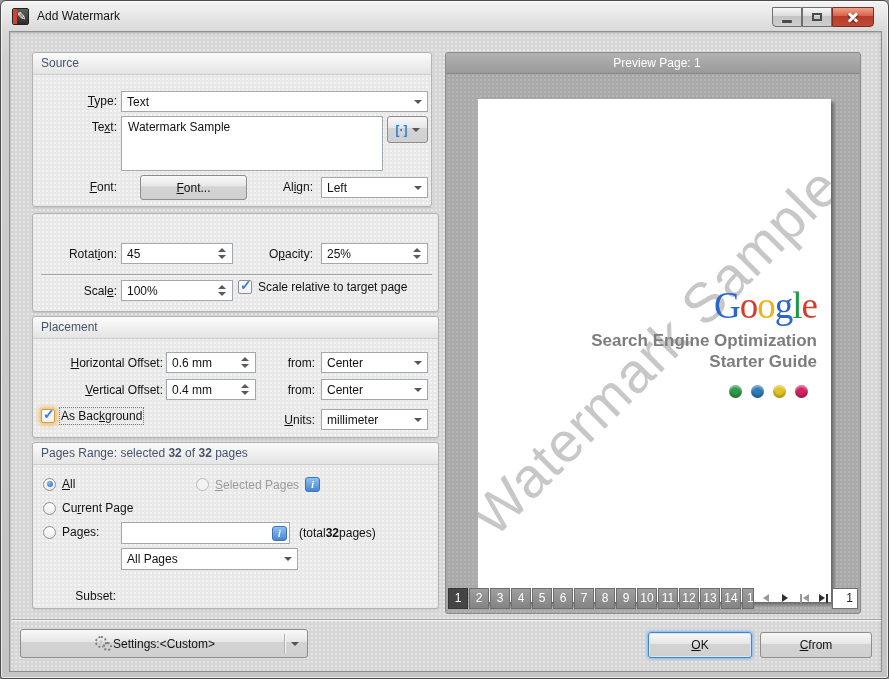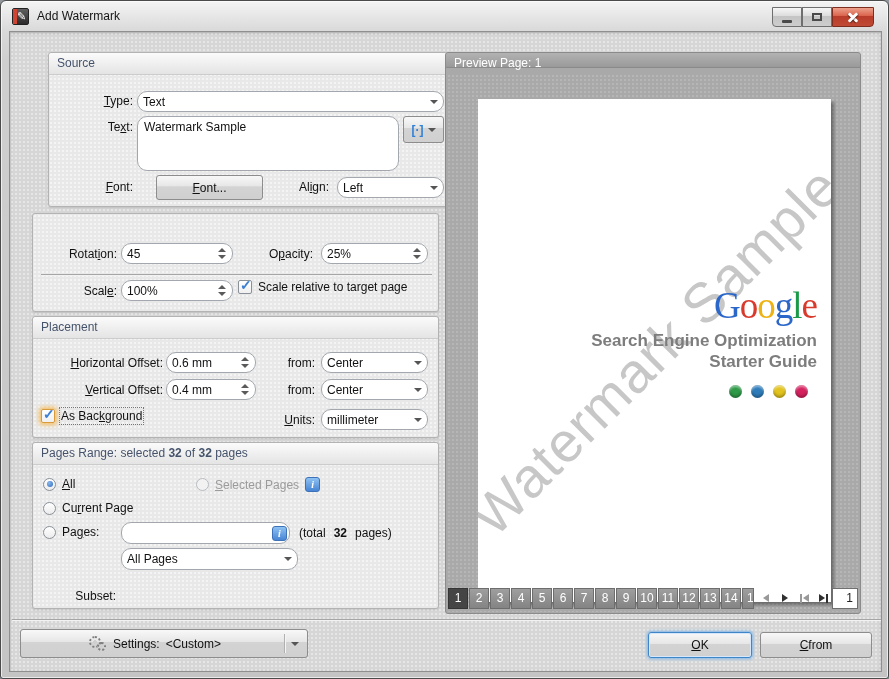--- a/index.html
+++ b/index.html
@@ -33,42 +33,42 @@
     background-size:4px 4px;
     border:1px solid #8f8f8f; box-shadow: inset 0 1px 3px rgba(0,0,0,.2); }
   
   .group { position:absolute; background-color:#e8e8e8;
     background-image:radial-gradient(rgba(255,255,255,.5) 1px, rgba(0,0,0,0) 1px); background-size:4px 4px;
     border:1px solid #b3b3b3; border-radius:3px; box-shadow:0 1px 2px rgba(0,0,0,.10); }
   .ghead { height:22px; line-height:21px; padding-left:8px; font-size:12px; color:var(--group-title,#45536b);
     background:linear-gradient(#fbfbfb,#e4e4e4); border-bottom:1px solid #cccccc; border-radius:3px 3px 0 0; }
   .lbl { position:absolute; font-size:12px; color:#111; text-align:right; line-height:15px; white-space:nowrap; }
   .ak { text-decoration:underline; }
-  .tf, .combo, .ta { position:absolute; background:#fff; border:1px solid #a2a8ae; border-radius:10px; font-size:12px; color:#111; }
+  .tf, .combo, .ta { position:absolute; background:#fff; border:1px solid #a2a8ae; border-radius:0; font-size:12px; color:#111; }
   .tf, .combo { height:21px; display:flex; align-items:center; padding:0 5px; }
   .ta { padding:3px 6px; }
   .spin-btns { margin-left:auto; display:flex; flex-direction:column; gap:3px; padding-right:1px; }
   .arr-up { width:0; height:0; border-left:4px solid transparent; border-right:4px solid transparent; border-bottom:4px solid #5a5a5a; }
   .arr-dn { width:0; height:0; border-left:4px solid transparent; border-right:4px solid transparent; border-top:4px solid #5a5a5a; }
   .carrow { margin-left:auto; width:0; height:0; border-left:4px solid transparent; border-right:4px solid transparent; border-top:4px solid #555; }
   .btn { background:linear-gradient(#f8f8f8,#e6e6e6 45%,#d3d3d3 46%,#d0d0d0); border:1px solid #8d8d8d; border-radius:3px; font-size:12px; color:#111; display:flex; align-items:center; justify-content:center; }
   .btn.focus { border-color:#3f86c9; box-shadow:0 0 3px 1px #7fb5e8, inset 0 0 0 1px #d5e7f8; }
   .row { position:absolute; display:flex; align-items:center; gap:6px; font-size:12px; color:#111; }
   .cb { width:14px; height:14px; background:linear-gradient(#ffffff,#f0f0f0); border:1px solid #8a9199; border-radius:2px; position:relative; flex:none; }
   .cb .chk { position:absolute; left:1px; top:-4px; font-size:14px; font-weight:bold; color:var(--accent,#3c7fd4); }
   .cb.glow { box-shadow:0 0 4px 2px rgba(245,180,70,.8); border-color:#d89b3c; }
   .radio { width:13px; height:13px; border:1px solid #8a9199; border-radius:50%; background:linear-gradient(#fff,#ececec); position:relative; flex:none; }
   .radio.sel::after { content:""; position:absolute; left:2.5px; top:2.5px; width:6px; height:6px; border-radius:50%; background:radial-gradient(circle at 35% 35%, #8ab9ee, #2c68bd); }
   .radio.dis { border-color:#b8bcc1; background:#f2f2f2; }
   .dim { color:#9b9b9b; }
   .info { width:15px; height:15px; border-radius:3px; background:linear-gradient(#8ec2f2,#4785d5); border:1px solid #3d72b8; color:#fff; font:italic bold 10px "Liberation Serif", serif; display:flex; align-items:center; justify-content:center; flex:none; }
   .divline { position:absolute; height:1px; background:#a5a5a5; box-shadow:0 1px 0 #f2f2f2; }
   
   .pvgroup { position:absolute; left:435px; top:20px; width:416px; height:562px; border:1px solid #8b8b8b; border-radius:3px; background:#a9a9a9; }
-  .pvhead { height:15px; line-height:20px; padding-left:8px; font-size:12px; color:#fff; background:linear-gradient(#b2b2b2,#9a9a9a); border-bottom:1px solid #8a8a8a; border-radius:3px 3px 0 0; }
+  .pvhead { height:21px; line-height:20px; padding-left:8px; font-size:12px; color:#fff; background:linear-gradient(#b2b2b2,#9a9a9a); border-bottom:1px solid #8a8a8a; border-radius:3px 3px 0 0;text-align:center; }
   .pvbody { position:absolute; left:1px; right:1px; top:21px; bottom:1px;
     background-color:#a9a9a9; background-image:radial-gradient(rgba(255,255,255,.15) 1px, rgba(0,0,0,0) 1px); background-size:4px 4px; border-radius:0 0 3px 3px; }
   .page { position:absolute; left:31px; top:25px; width:353px; height:503px; background:#fff; box-shadow:3px 3px 3px rgba(55,55,55,.55); overflow:hidden; }
   .wmark { position:absolute; left:50%; top:50%; transform:translate(-50%,-50%) rotate(-45deg); font-size:56px; color:var(--watermark,#c7c7c7); white-space:nowrap; letter-spacing:1px; z-index:1; }
   .brand { position:absolute; right:14px; top:188px; text-align:right; z-index:2; }
   .glogo { font-family:"Liberation Serif", serif; font-size:37px; line-height:38px; letter-spacing:-1px; }
   .gtitle { margin-top:5px; font-size:17px; font-weight:bold; color:#7d7d7d; line-height:21px; }
   .gdots { margin-top:13px; display:flex; justify-content:flex-end; gap:9px; padding-right:9px; }
   .dot { width:13px; height:13px; border-radius:50%; box-shadow:inset 0 -2px 3px rgba(0,0,0,.3), inset 0 2px 2px rgba(255,255,255,.45); }
   
@@ -78,21 +78,21 @@
   .pgbtn.part { width:12px; justify-content:flex-start; padding-left:4px; overflow:hidden; }
   .nav { display:flex; align-items:center; margin-left:3px; gap:3px; }
   .navbtn { width:16px; height:18px; display:flex; align-items:center; justify-content:center; gap:1px; }
   .tl { width:0; height:0; border-top:4px solid transparent; border-bottom:4px solid transparent; border-right:6px solid #303030; }
   .tr { width:0; height:0; border-top:4px solid transparent; border-bottom:4px solid transparent; border-left:6px solid #303030; }
   .bar { width:2px; height:9px; background:#303030; }
   .disd .tl, .disd .tr { border-right-color:#999; border-left-color:#999; }
   .disd .tl { border-right-color:#999; } .disd .bar { background:#999; }
   .pginput { margin-left:auto; width:46px; height:21px; background:#fff; border:1px solid #6f6f6f; font-size:12px; color:#222; text-align:right; padding:0 4px 0 0; line-height:19px; }
   
-  .settings { position:absolute; left:10px; top:597px; width:288px; height:29px; border-radius:3px; padding:0 26px 0 8px; display:flex; align-items:center; gap:6px; }
+  .settings { position:absolute; left:10px; top:597px; width:288px; height:29px; border-radius:3px; padding:0 26px 0 8px; display:flex; align-items:center; gap:0; }
   .gear { position:relative; width:18px; height:16px; flex:none; }
   .gear i { position:absolute; border:2px dotted #7e7e7e; border-radius:50%; background:radial-gradient(circle,#cfcfcf 30%, transparent 31%); }
   .gear i:nth-child(1){ left:0; top:0; width:12px; height:12px; }
   .gear i:nth-child(2){ left:8px; top:6px; width:9px; height:9px; }
   .settings .carrow { position:absolute; right:8px; top:12px; margin:0; }
   .settings .sep { position:absolute; right:22px; top:4px; bottom:4px; width:1px; background:#b0b0b0; box-shadow:1px 0 0 #f5f5f5; }
 </style>
 </head>
 <body>
 
@@ -114,21 +114,21 @@
     <div class="winbtn cls">
         <span class="glyph-x">
           <i></i>
           <i></i>
         </span>
       </div>
   </div>
 
   <div class="client">
 
-    <div class="group" style="left:38px;top:20px;width:400px;height:155px;">
+    <div class="group" style="left:22px;top:20px;width:400px;height:155px;">
       <div class="ghead">Source</div>
       <label class="lbl" style="left:6px;top:41px;width:78px;"><span></span><span class="ak">T</span><span>ype:</span></label>
       <div class="combo" style="left:88px;top:38px;width:307px;">
         <span>Text</span>
         <span class="carrow"></span>
       </div>
       <label class="lbl" style="left:6px;top:67px;width:78px;"><span>Te</span><span class="ak">x</span><span>t:</span></label>
       <div class="ta" style="left:88px;top:63px;width:262px;height:55px;">
         <span>Watermark Sample</span>
       </div>
@@ -242,21 +242,21 @@
       <div class="row" style="left:10px;top:82px;">
         <span class="radio"></span>
         <span><span>Pa</span><span class="ak">g</span><span>es:</span></span>
       </div>
       <div class="tf" style="left:88px;top:79px;width:169px;height:22px;padding-right:2px;">
         <span></span>
         <span class="info" style="margin-left:auto;">
             <span>i</span>
           </span>
       </div>
-      <div class="row" style="left:266px;top:83px;gap:8px;">
+      <div class="row" style="left:266px;top:83px;gap:0;">
         <span>(total </span>
           <b>32</b>
           <span> pages)</span>
       </div>
       <label class="lbl" style="left:6px;top:109px;width:77px;margin-top:37px;">Subset:</label>
       <div class="combo" style="left:88px;top:105px;width:177px;height:22px;">
         <span>All Pages</span>
         <span class="carrow"></span>
       </div>
     </div>

